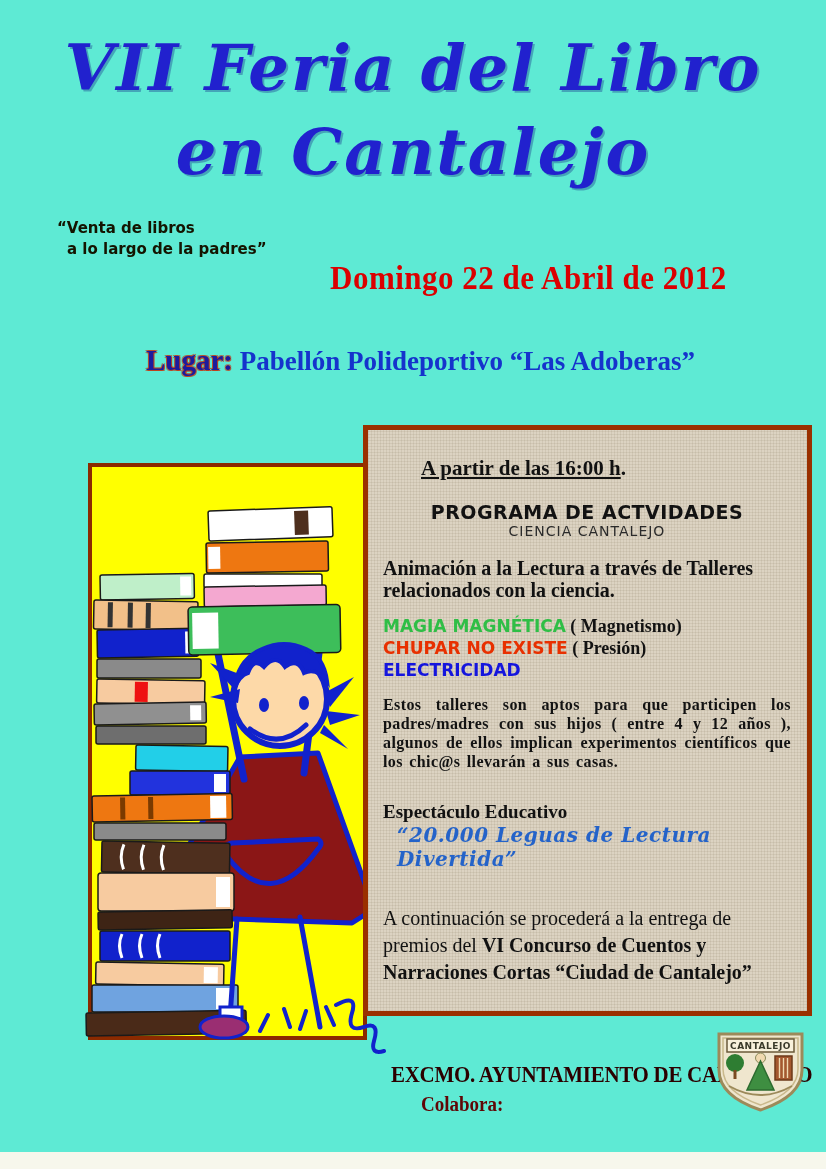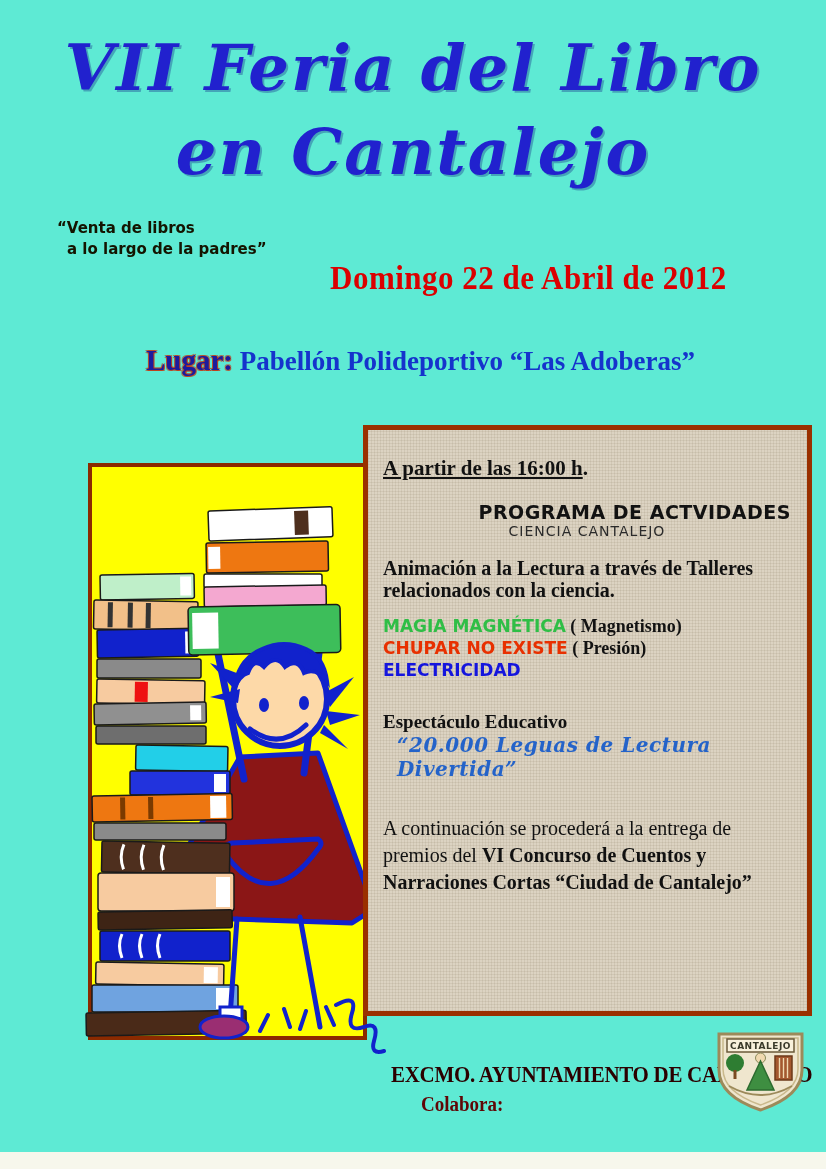--- a/index.html
+++ b/index.html
@@ -53,23 +53,23 @@
     position:absolute; top:425px; left:363px; width:449px; height:591px;
     border:5px solid #9A3000;
     background-color:#DCD3C2;
     background-image:
       repeating-linear-gradient(0deg, rgba(110,95,65,.10) 0 1px, transparent 1px 3px),
       repeating-linear-gradient(90deg, rgba(110,95,65,.10) 0 1px, transparent 1px 3px);
     padding:26px 16px 0 15px;
     font-family:"Liberation Serif", serif; color:#111;
   }
   .time-line { font-size:21px; font-weight:bold; margin-bottom:20px; }
-  .time-line .u { text-decoration:underline; }
+  .time-line .u { text-decoration:underline;margin-left:38px; }
   .prog-title {
-    text-align:right; font-family:"DejaVu Sans", sans-serif;
+    text-align:center; font-family:"DejaVu Sans", sans-serif;
     font-weight:bold; font-size:19px; letter-spacing:0.5px; color:#121212;
   }
   .prog-sub {
     text-align:center; font-family:"DejaVu Sans", sans-serif;
     font-size:14px; letter-spacing:1px; color:#2b2b2b; margin-bottom:18px;
   }
   .intro { font-weight:bold; font-size:20px; line-height:22px; margin-bottom:14px; }
   .ws-line { font-size:18px; line-height:22px; }
   .ws-name { font-family:"DejaVu Sans", sans-serif; font-weight:bold; font-size:17px; }
   .ws-green { color:#2FBE46; }
@@ -283,20 +283,21 @@
 
     <div class="prog-title">PROGRAMA DE ACTVIDADES</div>
     <div class="prog-sub">CIENCIA CANTALEJO</div>
 
     <div class="intro">Animación a la Lectura a través de Talleres relacionados con la ciencia.</div>
 
     <div class="ws-line"><span class="ws-name ws-green">MAGIA MAGNÉTICA</span><span class="ws-detail"> ( Magnetismo)</span></div>
     <div class="ws-line"><span class="ws-name ws-red">CHUPAR NO EXISTE</span><span class="ws-detail"> ( Presión)</span></div>
     <div class="ws-line"><span class="ws-name ws-blue">ELECTRICIDAD</span></div>
 
+    <div class="note">Estos talleres son aptos para que participen los padres/madres con sus hijos ( entre 4 y 12 años ), algunos de ellos implican experimentos científicos que los chic@s llevarán a sus casas.</div>
 
     <div class="show-label">Espectáculo Educativo</div>
     <div class="show-title">“20.000 Leguas de Lectura Divertida”</div>
 
     <div class="closing"><span>A continuación se procederá a la entrega de premios del </span><span class="b">VI Concurso de Cuentos y Narraciones Cortas “Ciudad de Cantalejo”</span></div>
   </div>
 
   <div class="organizer">EXCMO. AYUNTAMIENTO DE CANTALEJO</div>
   <div class="collab-label">Colabora:</div>
 

